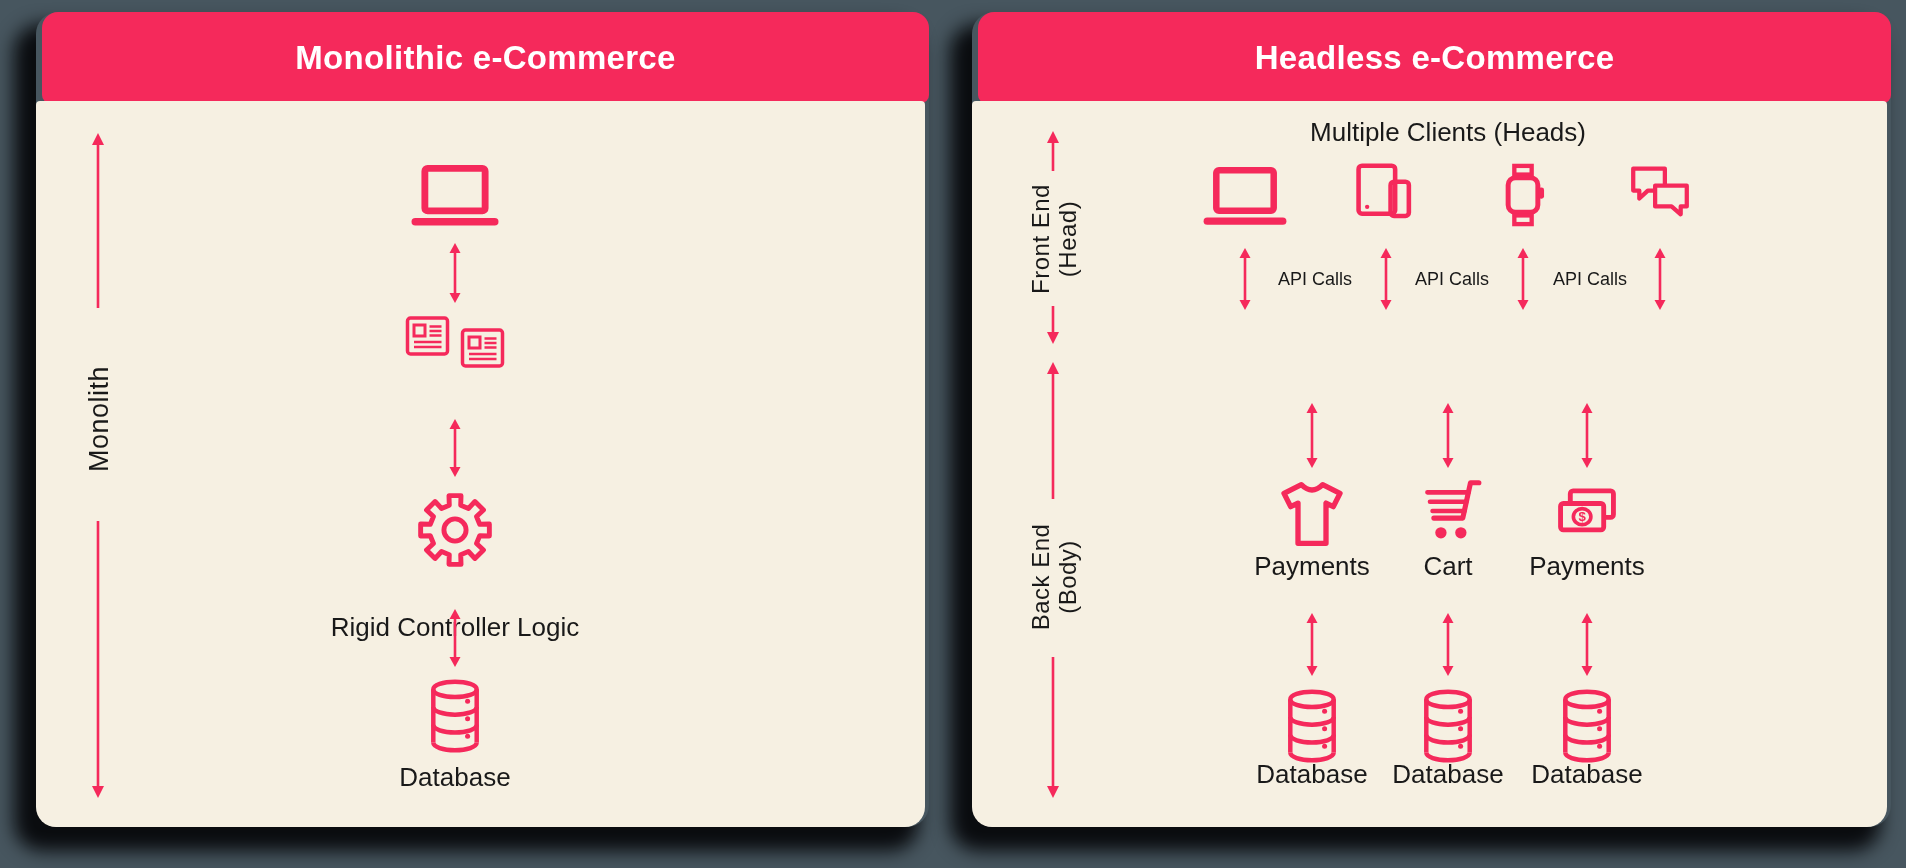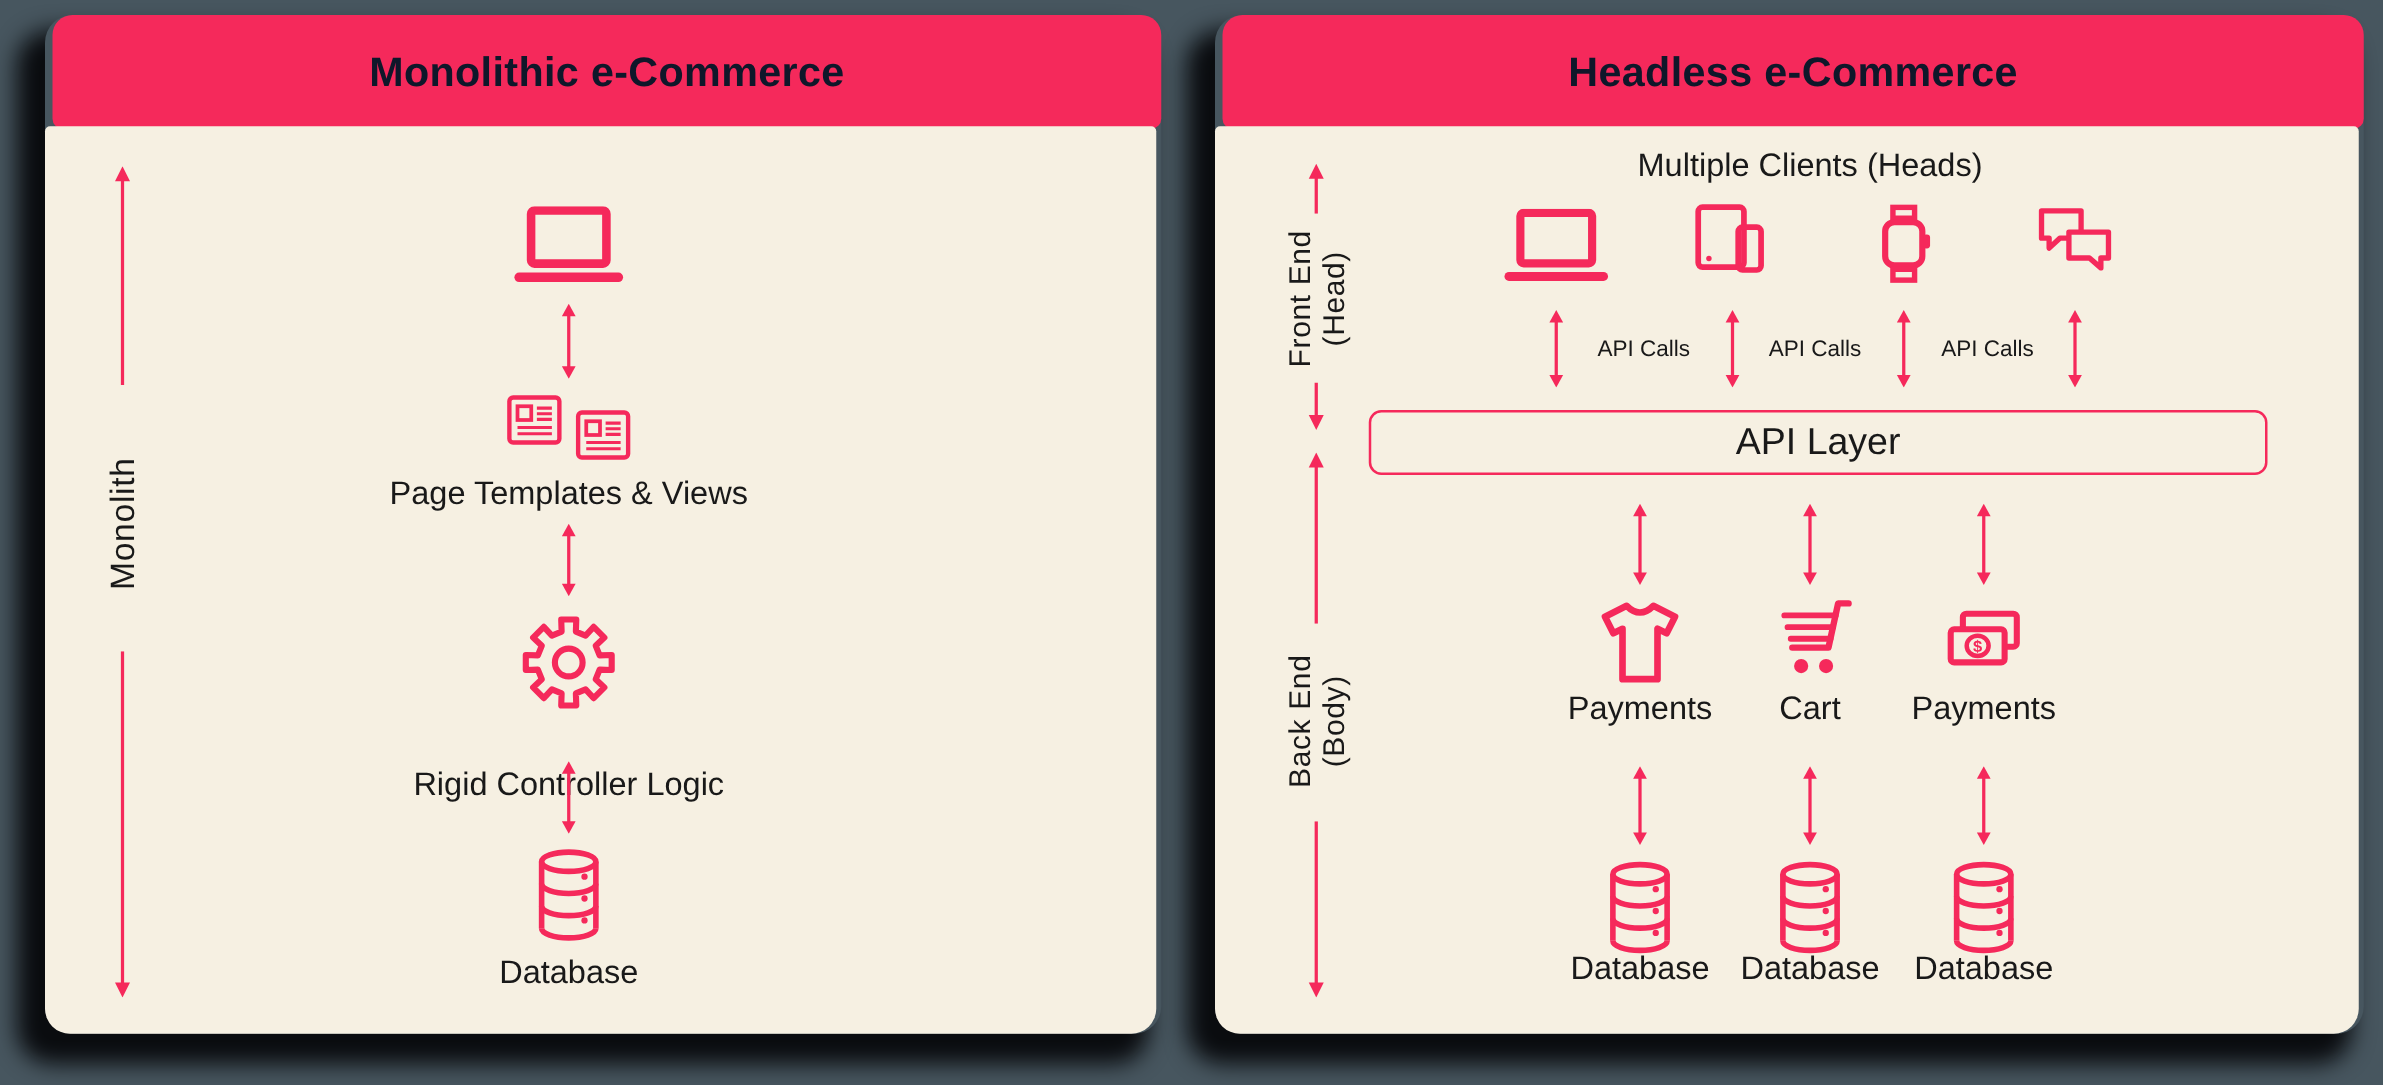--- a/index.html
+++ b/index.html
@@ -12,21 +12,21 @@
   .card{position:absolute;border-radius:20px;}
   .card-shadow{
     position:absolute;inset:0;border-radius:22px;
     box-shadow:-16px 18px 18px 6px rgba(2,2,4,0.88);
   }
   .card-header{
     position:absolute;left:6px;right:0;top:0;height:91px;
     background:#F5295B;border-radius:16px 16px 8px 8px;
     display:flex;align-items:center;justify-content:center;
   }
-  .card-title{color:#0f172a;font-size:33px;font-weight:bold;letter-spacing:.3px;}
+  .card-title{color:#ffffff;font-size:33px;font-weight:bold;letter-spacing:.3px;}
   .card-body{
     position:absolute;left:0;right:4px;top:89px;bottom:0;
     background:#F6F0E2;border-radius:4px 4px 20px 20px;
   }
   .abs{position:absolute;}
   .cx{transform:translateX(-50%);}
   .lbl{font-size:26px;white-space:nowrap;transform:translateX(-50%);}
   .sm-lbl{font-size:18px;white-space:nowrap;transform:translateX(-50%);}
   .rail-label{
     position:absolute;white-space:nowrap;text-align:center;
@@ -82,23 +82,20 @@
         <rect x="8.5" y="9" width="11" height="11" class="stroke" stroke-width="3"></rect>
         <path d="M24,10.5 H36 M24,15 H36 M24,19.5 H36 M8.5,26 H36 M8.5,31 H36" class="stroke" stroke-width="2.5"></path>
       </svg>
       <svg width="46" height="40" viewBox="0 0 44 40" style="margin-top:12px;">
         <rect x="2" y="2" width="40" height="36" rx="3" class="stroke" stroke-width="3.5"></rect>
         <rect x="8.5" y="9" width="11" height="11" class="stroke" stroke-width="3"></rect>
         <path d="M24,10.5 H36 M24,15 H36 M24,19.5 H36 M8.5,26 H36 M8.5,31 H36" class="stroke" stroke-width="2.5"></path>
       </svg>
     </div>
 
-    <div class="abs lbl" style="left:419px;top:278px;">
-      <span>Page Templates &amp; Views</span>
-    </div>
 
     <svg class="abs" style="left:411px;top:318px;" width="16" height="58" viewBox="0 0 16 58">
       <polygon points="8,0 13.5,10 2.5,10" fill="#F5295B"></polygon>
       <line x1="8" y1="7" x2="8" y2="51" class="stroke" stroke-width="2.6"></line>
       <polygon points="8,58 13.5,48 2.5,48" fill="#F5295B"></polygon>
     </svg>
 
     <svg class="abs cx" style="left:419px;top:391px;" width="76" height="76" viewBox="0 0 48 48">
       <path d="M45.7,20.2 L45.7,27.8 L39.6,27.6 L37.6,32.5 L42,36.6 L36.6,42 L32.5,37.6 L27.6,39.6 L27.8,45.7 L20.2,45.7 L20.4,39.6 L15.5,37.6 L11.4,42 L6,36.6 L10.4,32.5 L8.4,27.6 L2.3,27.8 L2.3,20.2 L8.4,20.4 L10.4,15.5 L6,11.4 L11.4,6 L15.5,10.4 L20.4,8.4 L20.2,2.3 L27.8,2.3 L27.6,8.4 L32.5,10.4 L36.6,6 L42,11.4 L37.6,15.5 L39.6,20.4 Z" class="stroke" stroke-width="3.1" stroke-linejoin="round"></path>
       <circle cx="24" cy="24" r="7" class="stroke" stroke-width="3.1"></circle>
@@ -214,23 +211,20 @@
     <div class="abs sm-lbl" style="left:343px;top:168px;">
       <span>API Calls</span>
     </div>
     <div class="abs sm-lbl" style="left:480px;top:168px;">
       <span>API Calls</span>
     </div>
     <div class="abs sm-lbl" style="left:618px;top:168px;">
       <span>API Calls</span>
     </div>
 
-    <div class="api-box">
-      <span>API Layer</span>
-    </div>
 
     <svg class="abs" style="left:332px;top:302px;" width="16" height="65" viewBox="0 0 16 65">
       <polygon points="8,0 13.5,10 2.5,10" fill="#F5295B"></polygon>
       <line x1="8" y1="7" x2="8" y2="58" class="stroke" stroke-width="2.6"></line>
       <polygon points="8,65 13.5,55 2.5,55" fill="#F5295B"></polygon>
     </svg>
     <svg class="abs" style="left:468px;top:302px;" width="16" height="65" viewBox="0 0 16 65">
       <polygon points="8,0 13.5,10 2.5,10" fill="#F5295B"></polygon>
       <line x1="8" y1="7" x2="8" y2="58" class="stroke" stroke-width="2.6"></line>
       <polygon points="8,65 13.5,55 2.5,55" fill="#F5295B"></polygon>

